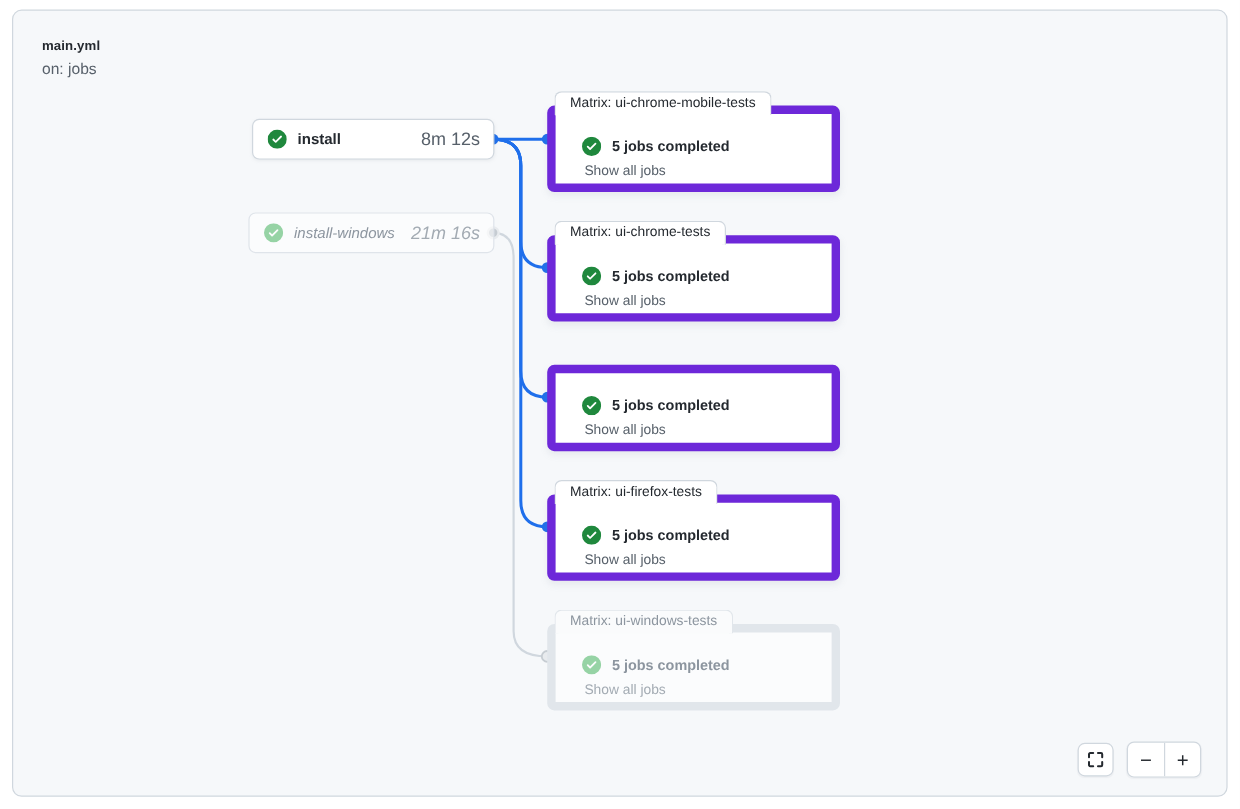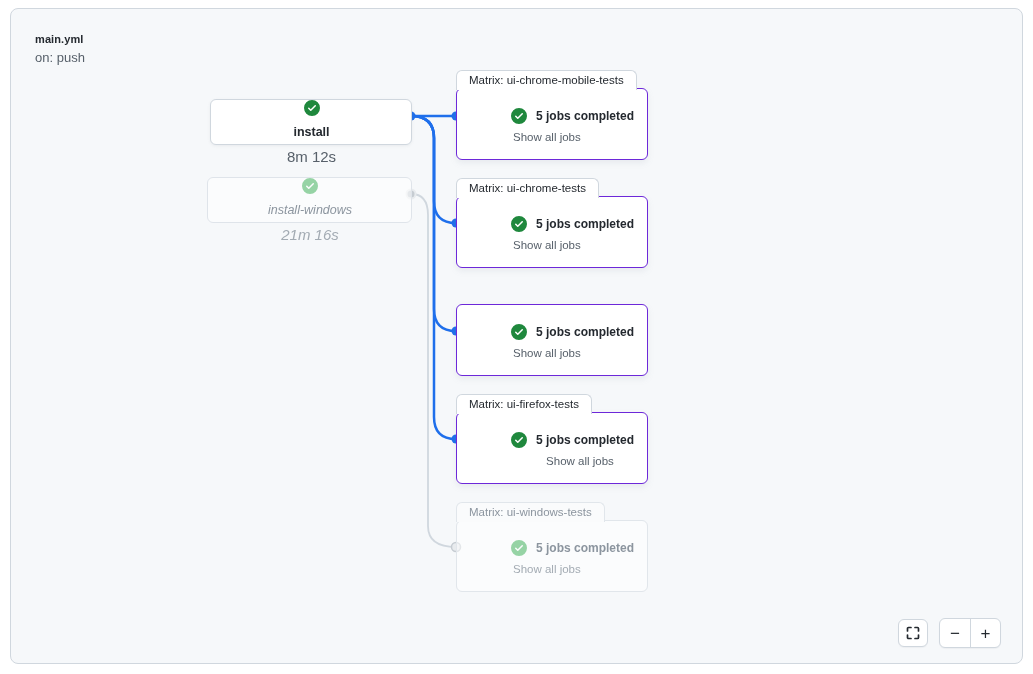--- a/index.html
+++ b/index.html
@@ -18,54 +18,52 @@
     overflow: hidden;
   }
   .header { position: absolute; left: 24px; top: 24px; }
   .wf-title { font-size: 11px; font-weight: 700; color: #24292f; letter-spacing: .1px; }
   .wf-trigger { margin-top: 5px; font-size: 13px; color: #57606a; }
 
   svg.edges { position: absolute; left: 0; top: 0; pointer-events: none; }
 
   .job-node {
     position: absolute; display: flex; align-items: center; gap: 9px;
-    height: 46px; padding: 0 11px 0 12px;
+    height: 34px; padding: 0 11px 0 12px;
     background: #ffffff; border: 1px solid #d0d7de; border-radius: 6px;
     box-shadow: 0 1px 3px rgba(140,149,159,0.12);
     cursor: pointer;
-    flex-direction: column;
   }
   .job-node .job-label { flex: 1; font-size: 12.5px; font-weight: 700; color: #24292f; }
   .job-node .job-duration { font-size: 15px; color: #57606a; white-space: nowrap; }
   .job-install { left: 199px; top: 90px; width: 202px; }
   .job-install-windows { left: 196px; top: 168px; width: 205px; font-style: italic; }
   .job-node.dimmed { background: rgba(255,255,255,0.55); border-color: #dfe4ea; box-shadow: none; }
   .job-node.dimmed .job-label { color: #8c959f; font-weight: 400; }
   .job-node.dimmed .job-duration { color: #a3abb3; }
 
   .matrix {
-    position: absolute; left: 445px; width: 192px; height: 72px;
-    background: #ffffff; border: 1px solid #6d28d9; border-radius: 6px;
+    position: absolute; left: 445px; width: 244px; height: 72px;
+    background: #ffffff; border: 7px solid #6d28d9; border-radius: 6px;
     box-shadow: 0 3px 6px rgba(140,149,159,0.13);
-    padding-left: 32px;
   }
   .matrix .tab {
     position: absolute; top: -19px; left: -1px; height: 20px;
     padding: 0 12px; line-height: 19px; white-space: nowrap;
     background: #ffffff; border: 1px solid #d0d7de; border-bottom: none;
     border-radius: 6px 6px 0 0;
     font-size: 11.5px; font-weight: 500; color: #24292f;
   }
   .matrix .row1 { display: flex; align-items: center; gap: 9px; margin: 19px 0 0 22px; }
   .matrix .summary { font-size: 12px; font-weight: 700; color: #24292f; }
   .matrix .show-link { display: inline-block; margin: 7px 0 0 24px; font-size: 11.5px; color: #57606a; cursor: pointer; }
   .m1 { top: 79px; }
   .m2 { top: 187px; }
   .m3 { top: 295px; }
-  .m4 { top: 403px; text-align: center; }
+  .m4 { top: 403px; }
   .m5 { top: 511px; }
   .matrix.dimmed { background: rgba(255,255,255,0.5); border-color: #e1e6eb; box-shadow: none; }
   .matrix.dimmed .tab { background: #fafbfc; border-color: #e1e6eb; color: #8c959f; font-weight: 400; }
   .matrix.dimmed .summary { color: #8c959f; }
   .matrix.dimmed .show-link { color: #a3abb3; }
 
   .check-icon { width: 16px; height: 16px; flex: 0 0 16px; }
 
   .controls { position: absolute; right: 21px; bottom: 15px; display: flex; gap: 11px; align-items: center; }
   .btn-fullscreen {
@@ -84,21 +82,21 @@
   }
   .zoom-btn.right { border-left: 1px solid #d0d7de; }
 </style>
 </head>
 <body>
 
 <div class="canvas">
 
   <div class="header">
     <div class="wf-title">main.yml</div>
-    <div class="wf-trigger">on: push</div>
+    <div class="wf-trigger">on: jobs</div>
   </div>
 
   <svg class="edges" width="1011" height="654" viewBox="0 0 1011 654" fill="none">
 
     <path d="M400 185 Q417 185 417 206 L417 517 Q417 538 445 538" stroke="#d0d7de" stroke-width="1.8" fill="none"></path>
 
     <path d="M400 107 L445 107" stroke="#1f6feb" stroke-width="2.5" fill="none"></path>
     <path d="M400 107 Q423 107 423 129 L423 192 Q423 214 445 214" stroke="#1f6feb" stroke-width="2.5" fill="none"></path>
     <path d="M400 107 Q423 107 423 129 L423 300 Q423 322 445 322" stroke="#1f6feb" stroke-width="2.5" fill="none"></path>
     <path d="M400 107 Q423 107 423 129 L423 408 Q423 430 445 430" stroke="#1f6feb" stroke-width="2.5" fill="none"></path>

